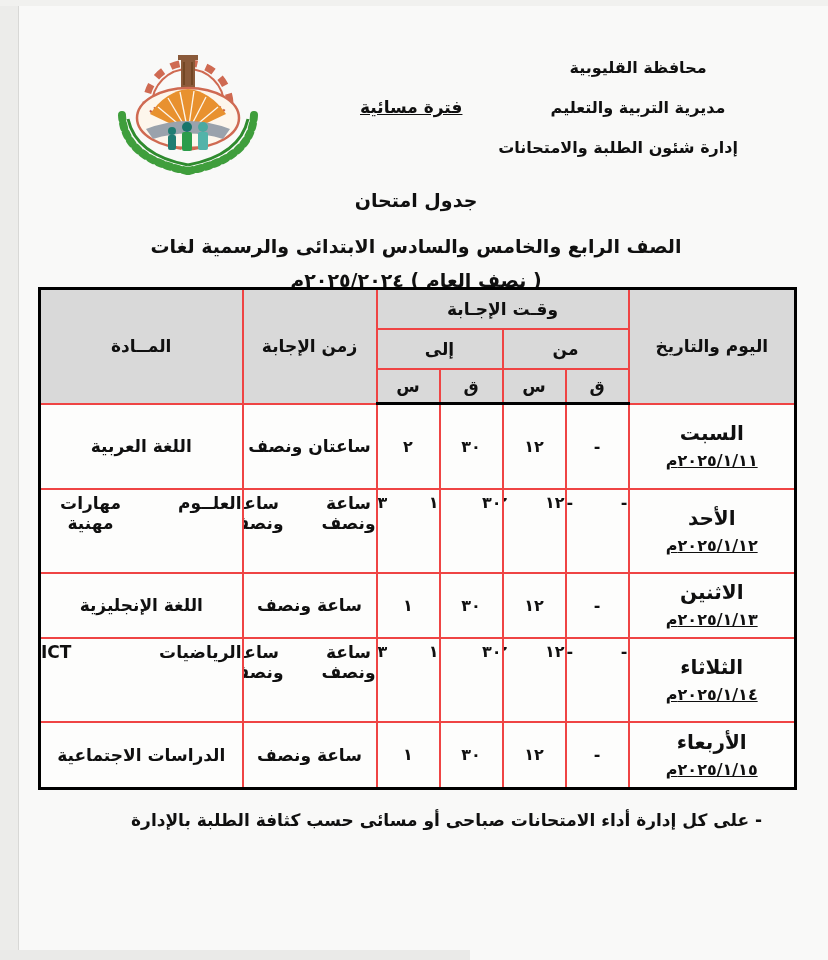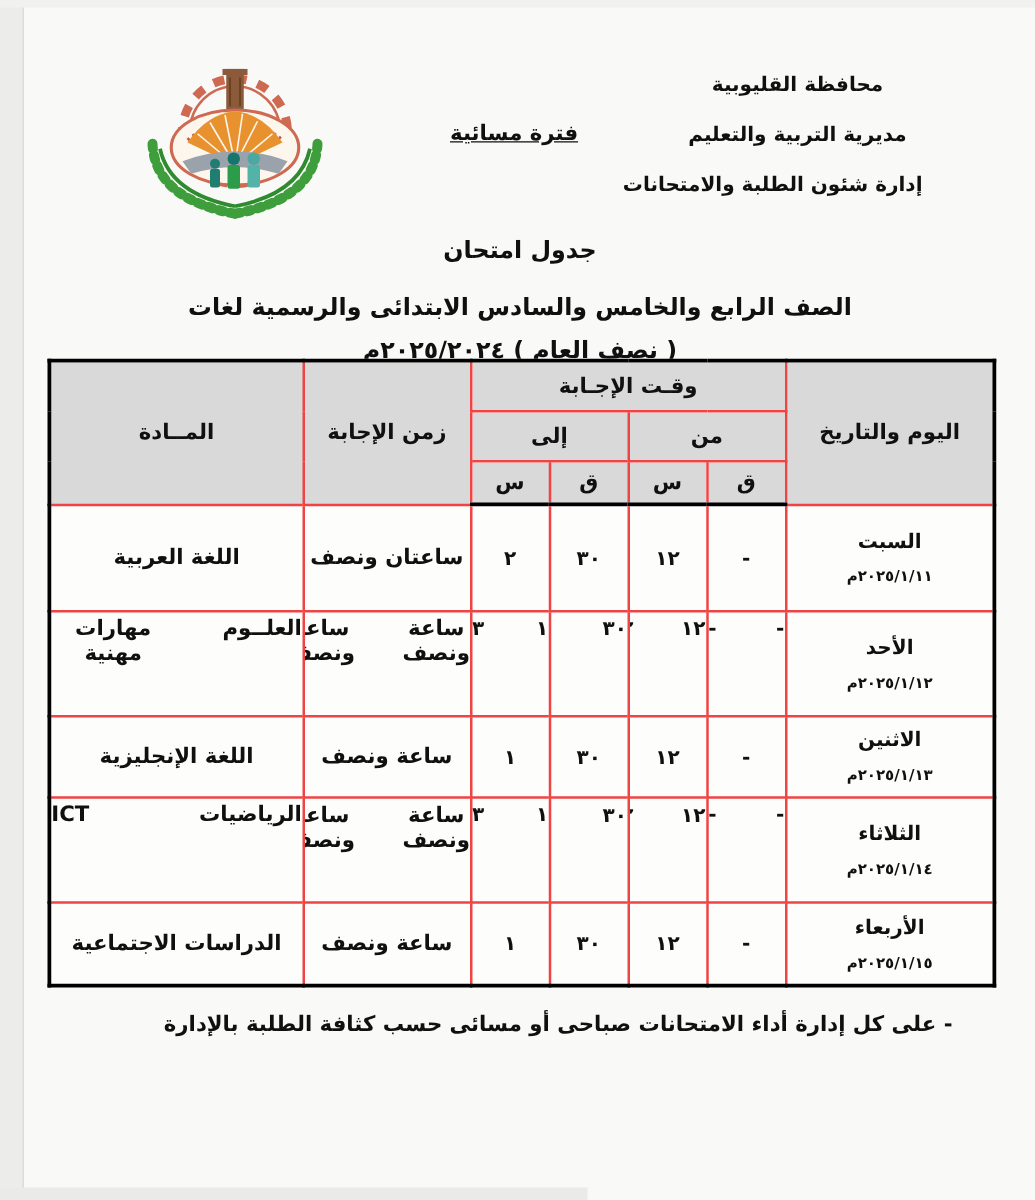--- a/index.html
+++ b/index.html
@@ -39,22 +39,22 @@
   tr.hrow1{height:40px;}
   tr.hrow2{height:40px;}
   tr.hrow3{height:35px;}
   tr.r-sat{height:85px;}
   tr.r-sun{height:84px;}
   tr.r-mon{height:65px;}
   tr.r-tue{height:84px;}
   tr.r-wed{height:67px;}
 
   td.day-cell{font-size:17px;}
-  .day-name{line-height:30px;font-size:16px;}
-  .day-date{line-height:26px;font-size:12px;}
+  .day-name{line-height:30px;font-size:20px;}
+  .day-date{line-height:26px;font-size:16px;text-decoration:underline;}
   td.num-cell{font-size:16px;}
   td.dur-cell{font-size:17px;}
   td.subj-cell{font-size:17px;}
   .two{display:flex;flex-direction:row;justify-content:space-between;height:76px;gap:38px;}
   .two > div{line-height:20px;}
 
   .note{position:absolute;top:810px;right:66px;font-size:17px;white-space:nowrap;}
 </style>
 </head>
 <body>

